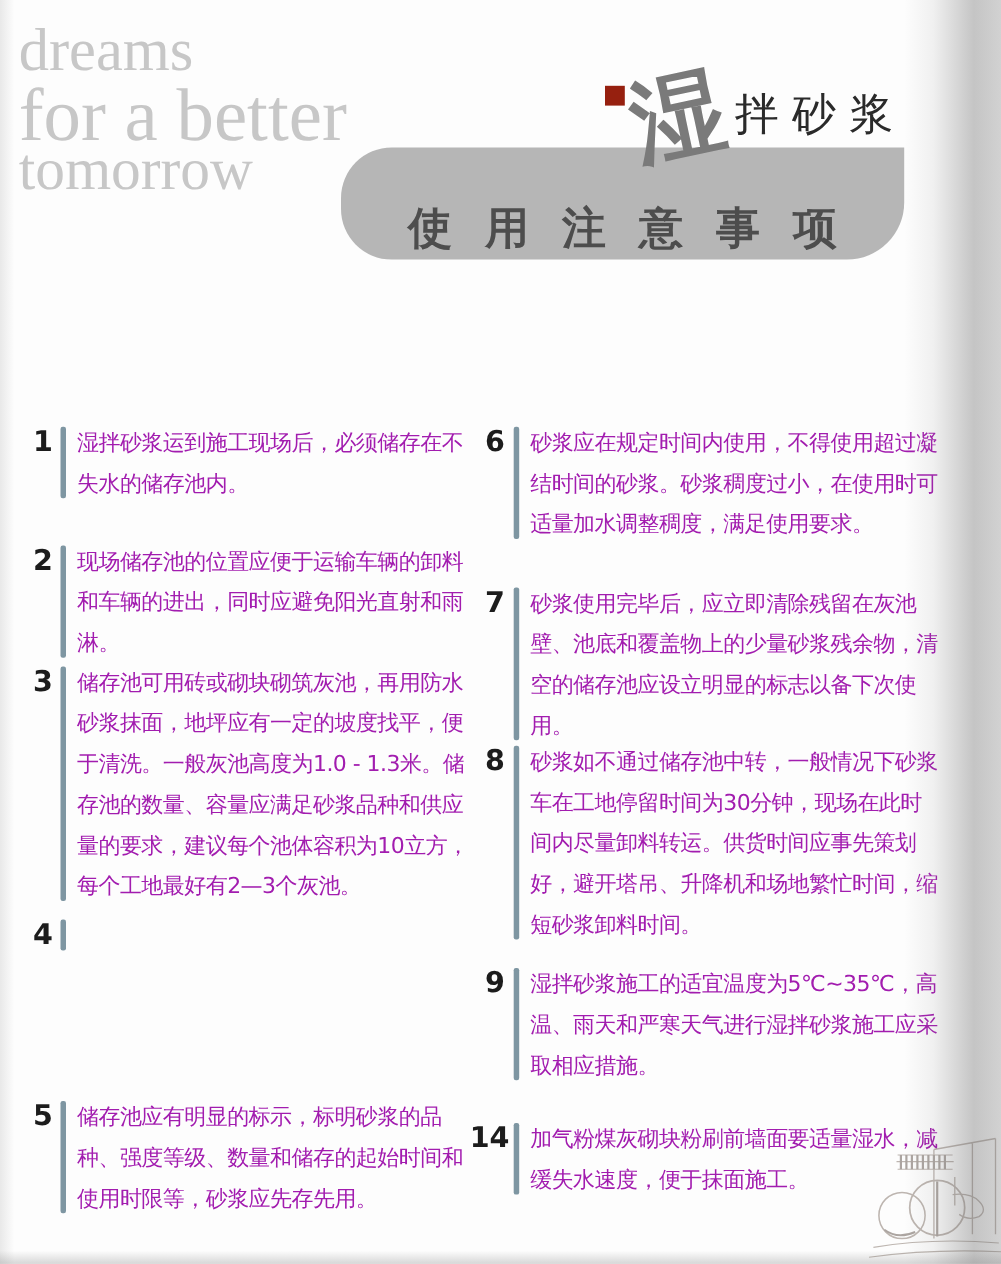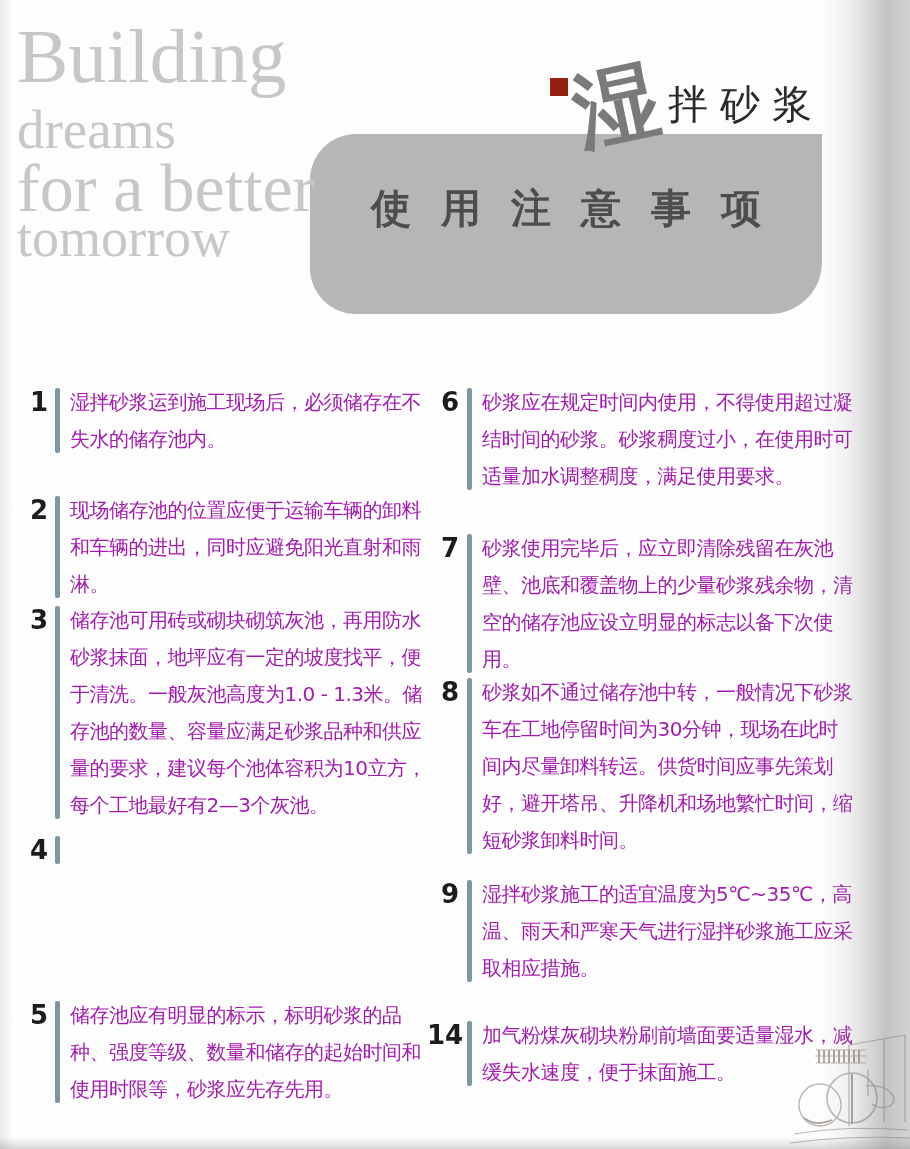--- a/index.html
+++ b/index.html
@@ -16,21 +16,21 @@
     font-family:"Liberation Serif", serif;
     color:#c7c7c7;
   }
   .slogan .l1 { font-size:77px; line-height:84px; }
   .slogan .l2 { font-size:55px; line-height:64px; }
   .slogan .l3 { font-size:68px; line-height:53px;text-align:right; }
   .slogan .l4 { font-size:54px; line-height:46px; }
 
   
   .banner {
-    position:absolute; left:310px; top:134px; width:512px; height:180px;
+    position:absolute; left:310px; top:134px; width:512px; height:102px;
     background:#b6b6b6; z-index:1;
     border-radius:46px 0 52px 46px;
     text-align:center;
   }
   .banner-label {
     display:inline-block; margin-top:54px; padding-left:30px;
     font-size:40px; font-weight:700; color:#4d4d4d;
     letter-spacing:30px; line-height:40px; white-space:nowrap;
   }
   .red-square {
@@ -97,21 +97,20 @@
     bottom:0; left:0; width:100%; height:12px;
     background:linear-gradient(to bottom, rgba(125,125,125,0), rgba(125,125,125,0.30));
   }
 </style>
 </head>
 <body>
 
 <div class="page">
 
   <div class="slogan">
-    <div class="l1">Building</div>
     <div class="l2">dreams</div>
     <div class="l3">for a better</div>
     <div class="l4">tomorrow</div>
   </div>
 
   <div class="banner">
     <span class="banner-label">使用注意事项</span>
   </div>
   <span class="red-square"></span>
   <span class="big-char">湿</span>

